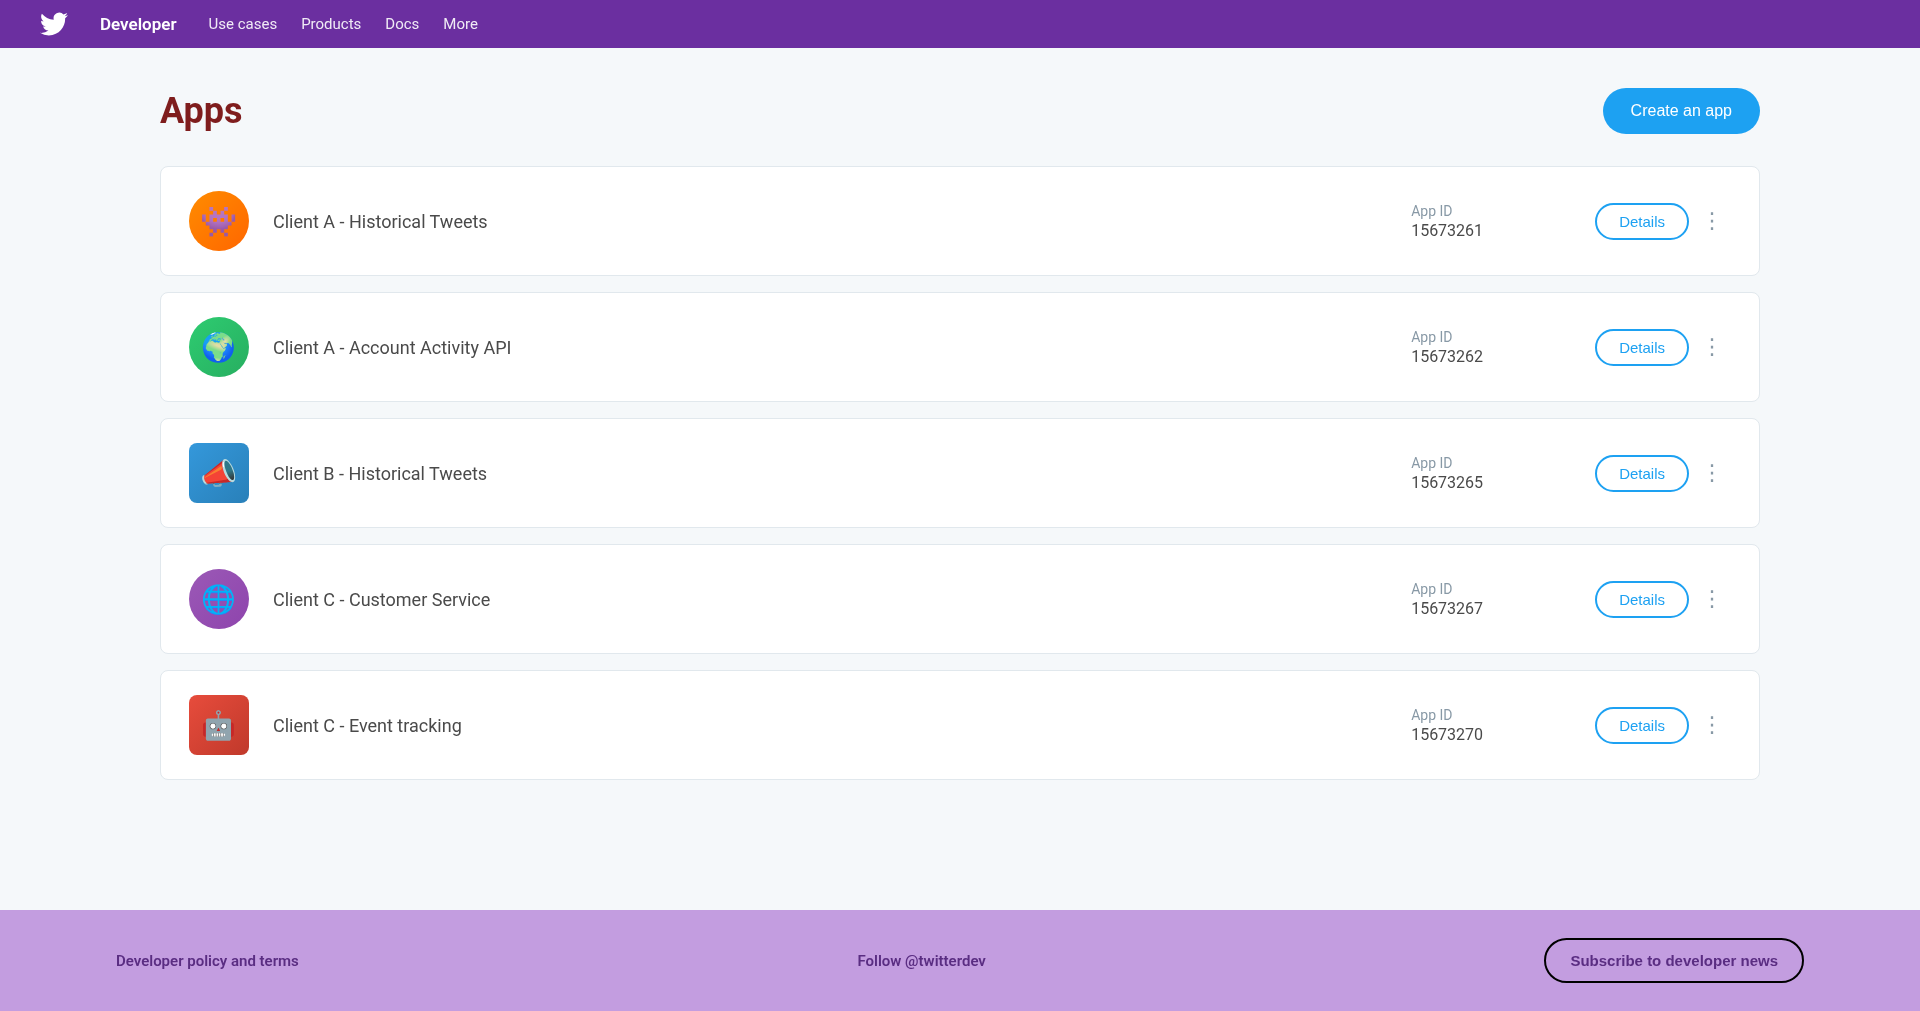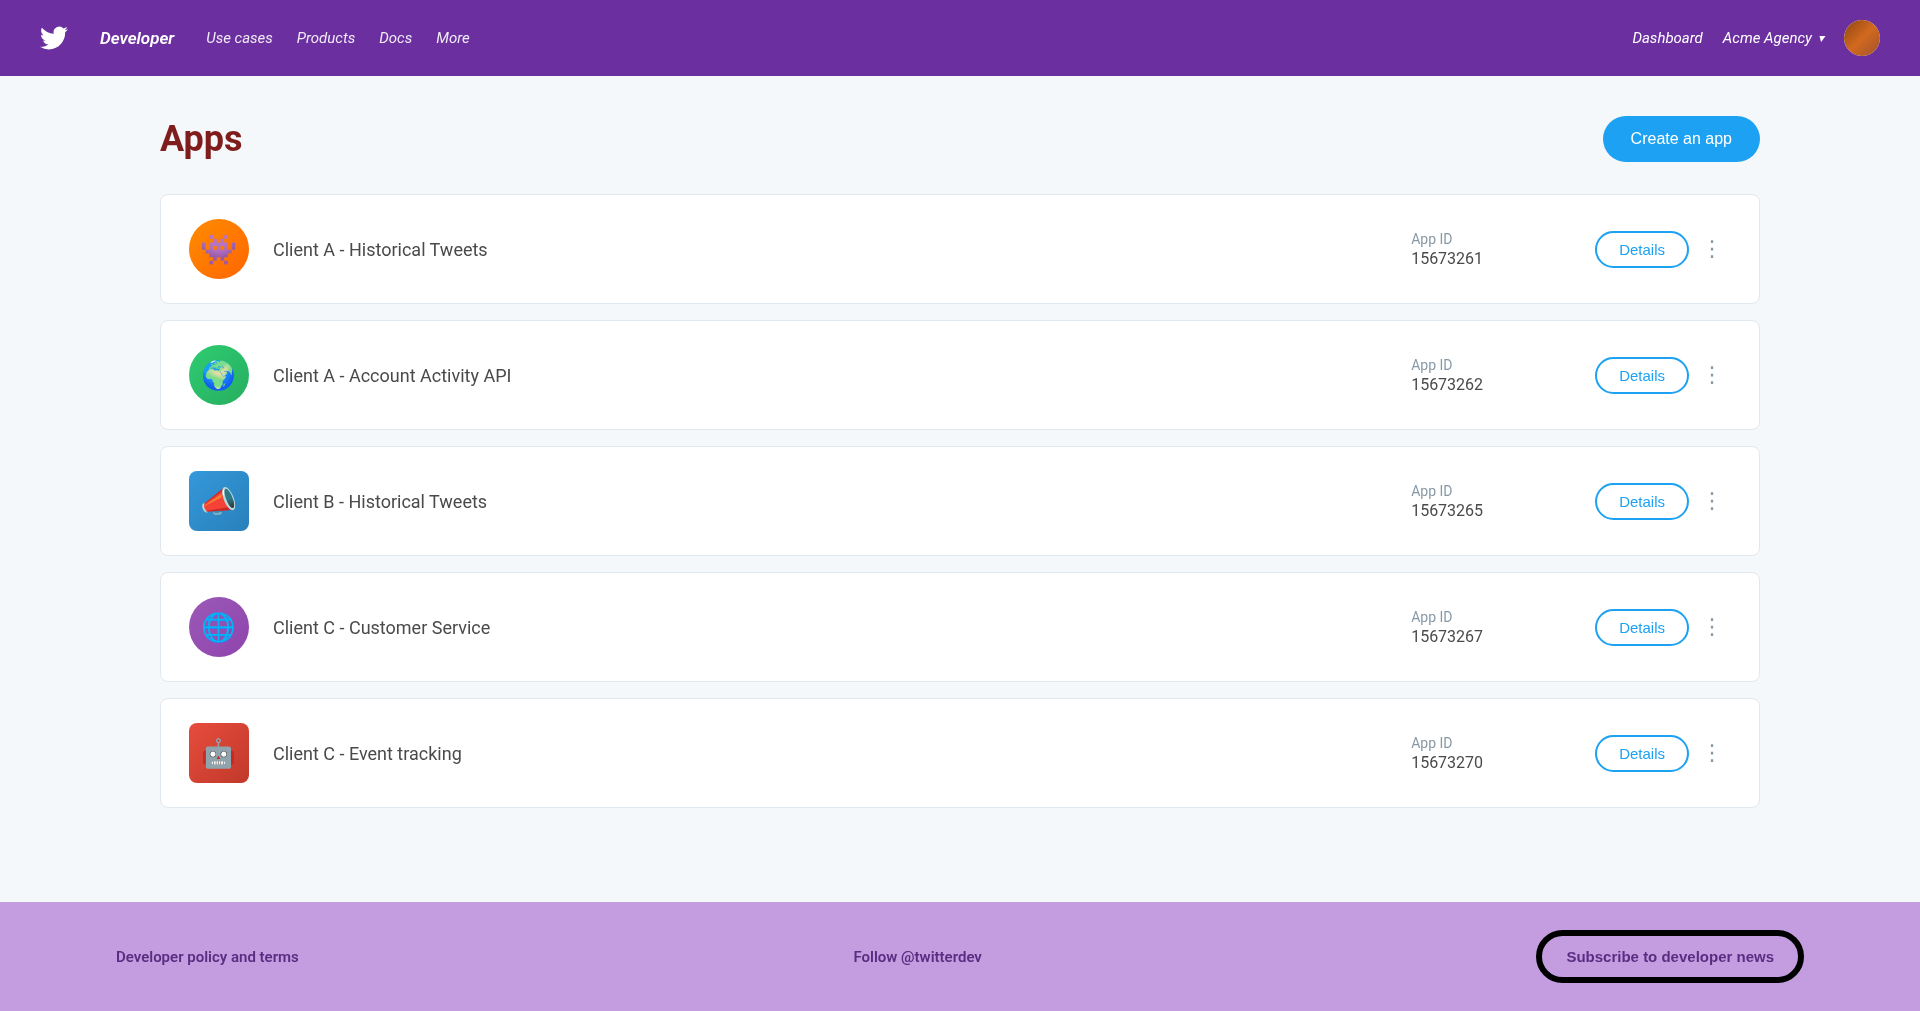--- a/index.html
+++ b/index.html
@@ -4,23 +4,22 @@
   <style>
     * { box-sizing: border-box; margin: 0; padding: 0; }
     body { font-family: -apple-system, BlinkMacSystemFont, "Segoe UI", Roboto, Helvetica, Arial, sans-serif; background: #f5f8fa; min-height: 100vh; display: flex; flex-direction: column; }
 
     
     nav {
       background: #6b2fa0;
       display: flex;
       align-items: center;
       padding: 0 40px;
-      height: 76px;
+      height: 48px;
       gap: 32px;
-      font-style: italic;
     }
     .nav-logo { color: white; display: flex; align-items: center; }
     .nav-logo svg { width: 28px; height: 28px; fill: white; }
     .nav-brand { color: white; font-size: 17px; font-weight: 600; }
     .nav-links { display: flex; gap: 24px; flex: 1; }
     .nav-link { color: white; text-decoration: none; font-size: 15px; opacity: 0.9; cursor: pointer; }
     .nav-right { display: flex; align-items: center; gap: 20px; margin-left: auto; }
     .nav-dashboard { color: white; font-size: 15px; cursor: pointer; }
     .nav-account { display: flex; align-items: center; gap: 6px; color: white; font-size: 15px; cursor: pointer; }
     .nav-chevron { font-size: 12px; }
@@ -101,21 +100,21 @@
     
     footer {
       background: #c39de0;
       padding: 28px 116px;
       display: flex;
       align-items: center;
       justify-content: space-between;
     }
     .footer-link { color: #5a2d82; font-size: 15px; font-weight: 600; cursor: pointer; text-decoration: none; }
     .subscribe-btn {
-      border: 6px solid #000000;
+      border: 2px solid #000000;
       color: #5a2d82;
       background: transparent;
       border-radius: 30px;
       padding: 12px 24px;
       font-size: 15px;
       font-weight: 600;
       cursor: pointer;
     }
 
     
@@ -164,30 +163,20 @@
       <path d="M23.954 4.569a10 10 0 01-2.825.775 4.958 4.958 0 002.163-2.723c-.951.555-2.005.959-3.127 1.184a4.92 4.92 0 00-8.384 4.482C7.691 8.094 4.066 6.13 1.64 3.161a4.822 4.822 0 00-.666 2.475c0 1.71.87 3.213 2.188 4.096a4.904 4.904 0 01-2.228-.616v.061a4.923 4.923 0 003.946 4.827 4.996 4.996 0 01-2.212.085 4.937 4.937 0 004.604 3.417 9.868 9.868 0 01-6.102 2.105c-.39 0-.779-.023-1.17-.067a13.995 13.995 0 007.557 2.209c9.054 0 13.999-7.496 13.999-13.986 0-.209 0-.42-.015-.63a9.936 9.936 0 002.46-2.548l-.047-.02z"></path>
     </svg>
   </div>
   <span class="nav-brand">Developer</span>
   <div class="nav-links">
     <a class="nav-link">Use cases</a>
     <a class="nav-link">Products</a>
     <a class="nav-link">Docs</a>
     <a class="nav-link">More</a>
   </div>
-  <div class="nav-right">
-    <span class="nav-dashboard">Dashboard</span>
-    <span class="nav-account">
-      <span>Acme Agency</span>
-      <span class="nav-chevron">▾</span>
-    </span>
-    <div class="nav-avatar">
-      <div class="nav-avatar-img"></div>
-    </div>
-  </div>
 </nav>
 
 <div class="main-content">
   <div class="page-header">
     <h1 class="page-title">Apps</h1>
     <button class="create-app-btn">Create an app</button>
   </div>
 
   <div class="app-list" id="app-list">
       <div class="app-card">

